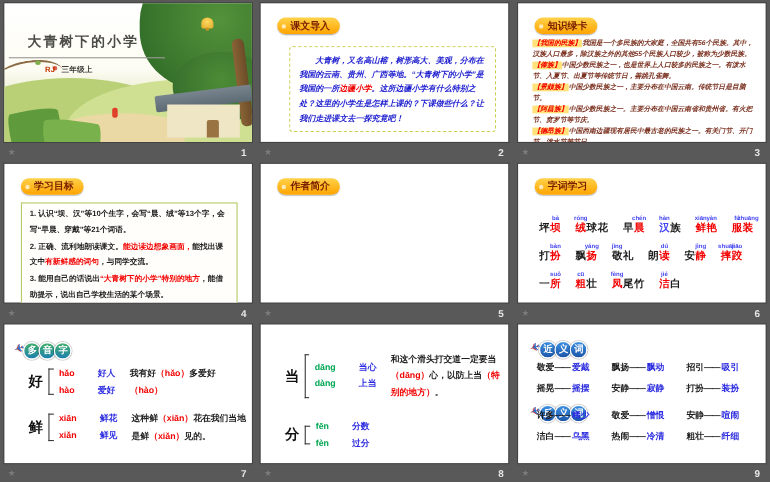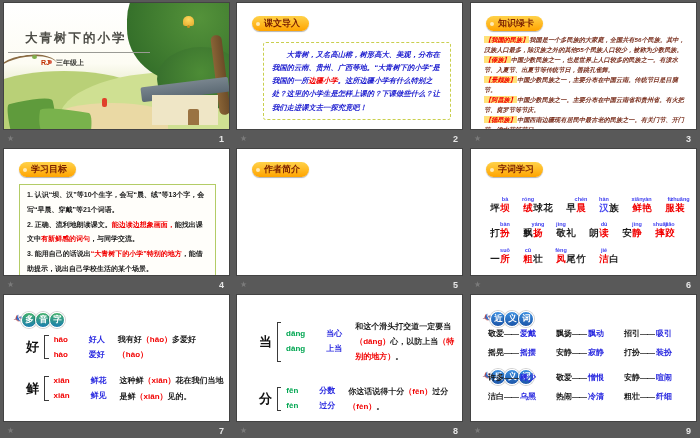--- a/index.html
+++ b/index.html
@@ -414,21 +414,20 @@
             </span>
             <span class="pex"><span class="seg-k">和这个滑头打交道一定要当</span><span class="seg-r">（dāng）</span><span class="seg-k">心，以防上当</span><span class="seg-r">（特别的地方）</span><span class="seg-k">。</span></span>
           </div>
           <div class="poly-entry">
             <span class="pbig">分</span>
             <span class="pbrace"></span>
             <span class="plines">
               <span class="pline"><span class="ppy py-green">fēn</span><span class="pword">分数</span></span>
               <span class="pline"><span class="ppy py-green">fèn</span><span class="pword">过分</span></span>
             </span>
-            <span class="pex"><span class="seg-k">你这话说得十分</span><span class="seg-r">（fēn）</span><span class="seg-k">过分</span><span class="seg-r">（fèn）</span><span class="seg-k">。</span></span>
           </div>
         </div>
     </div>
     <span class="star">★</span>
     <span class="num">8</span>
   </div>
 
   <div class="cell">
     <div class="slide">
       <div class="bubble-header bub-blue syn-header">

